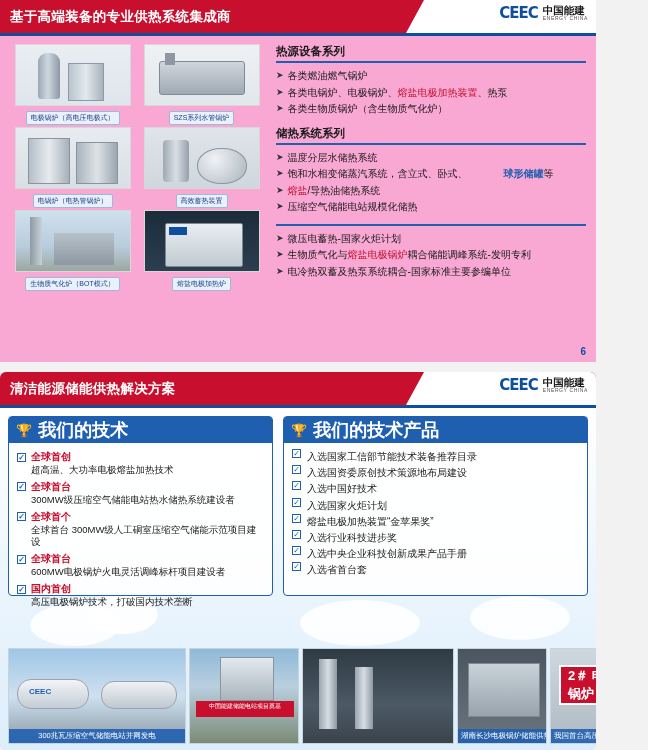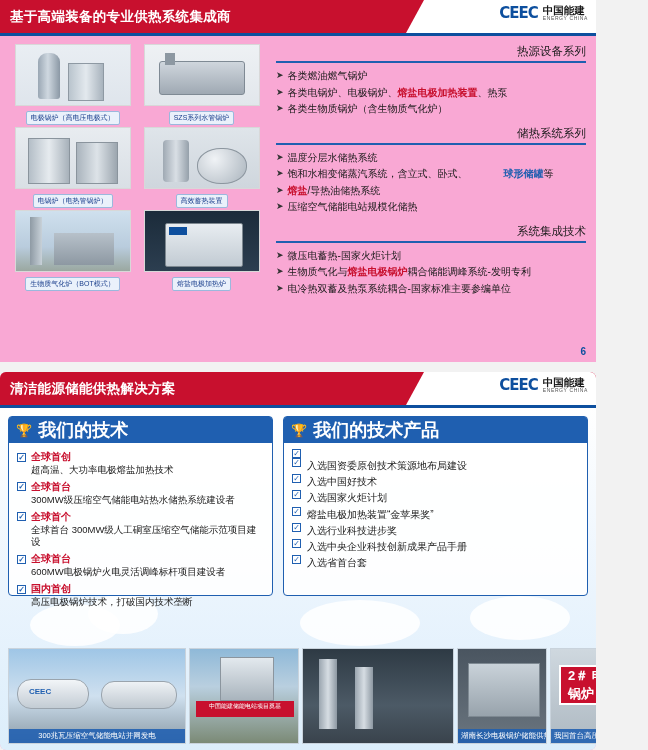--- a/index.html
+++ b/index.html
@@ -176,45 +176,44 @@
     content:""; position:absolute; left:24px; top:16px; width:18px; height:8px;
     background:#0d4f9e;
   }
 
   .s1-right {
     flex: 1;
     padding: 2px 6px 0 10px;
   }
   .sec-title {
     font-size: 11.5px;
-    font-weight: normal;
+    font-weight: bold;
     color: #1a1a1a;
     margin-bottom: 2px;
-    text-align: right;
   }
   .sec-rule {
     height: 2px;
     background: #1f5fb0;
     margin-bottom: 5px;
   }
   .bullet {
     font-size: 10px;
     color: #1a1a1a;
     line-height: 1.55;
     display: flex;
     align-items: flex-start;
     margin-bottom: 1px;
   }
   .bullet .arrow {
     color: #333;
     margin-right: 4px;
     font-size: 9px;
     line-height: 1.65;
   }
-  .red { color: #c8102e; font-weight: bold; }
+  .red { color: #c8102e; font-weight: normal; }
   .blue { color: #1f5fb0; font-weight: bold; padding-left: 36px; }
   .sec-block { margin-bottom: 9px; }
 
   
   .s2-body {
     position: relative;
     height: 342px;
     background: linear-gradient(180deg,#ffffff 0%, #eaf4fd 55%, #dceefb 100%);
     padding: 8px 8px 0 8px;
   }
@@ -437,21 +436,20 @@
             <span class="arrow">➤</span>
             <span><span class="red">熔盐</span><span>/导热油储热系统</span></span>
           </div>
           <div class="bullet">
             <span class="arrow">➤</span>
             <span><span>压缩空气储能电站规模化储热</span></span>
           </div>
         </div>
 
         <div class="sec-block">
-          <div class="sec-title">系统集成技术</div>
           <div class="sec-rule"></div>
           <div class="bullet">
             <span class="arrow">➤</span>
             <span><span>微压电蓄热-国家火炬计划</span></span>
           </div>
           <div class="bullet">
             <span class="arrow">➤</span>
             <span><span>生物质气化与</span><span class="red">熔盐电极锅炉</span><span>耦合储能调峰系统-发明专利</span></span>
           </div>
           <div class="bullet">
@@ -528,20 +526,21 @@
         </div>
 
         <div class="panel panel-2">
           <div class="panel-head">
             <span class="medal">🏆</span>
             <span class="ptitle">我们的技术产品</span>
           </div>
           <div class="panel-body">
             <div class="p2-item">
               <span class="chk">✓</span>
+              <span>入选国家工信部节能技术装备推荐目录</span>
             </div>
             <div class="p2-item">
               <span class="chk">✓</span>
               <span>入选国资委原创技术策源地布局建设</span>
             </div>
             <div class="p2-item">
               <span class="chk">✓</span>
               <span>入选中国好技术</span>
             </div>
             <div class="p2-item">

